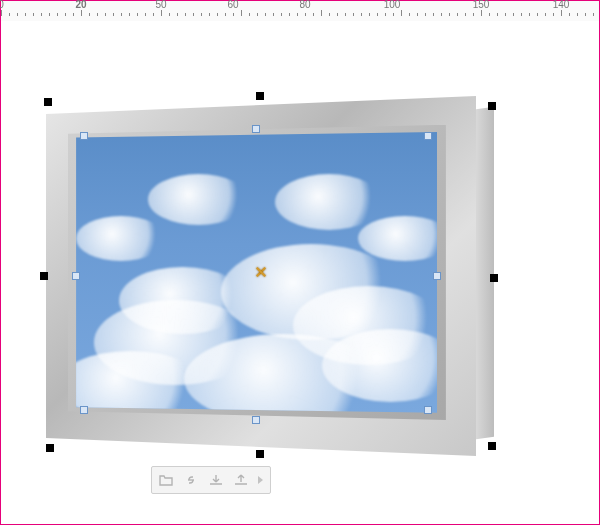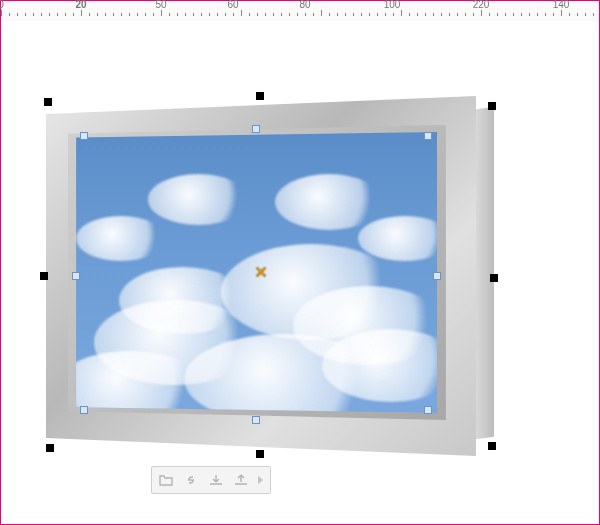--- a/index.html
+++ b/index.html
@@ -106,21 +106,21 @@
       <div class="tick small" style="left: 568px;"></div>
       <div class="tick small" style="left: 576px;"></div>
       <div class="tick small" style="left: 584px;"></div>
       <div class="tick small" style="left: 592px;"></div>
       <div class="lbl" style="left: 0px;">0</div>
       <div class="lbl" style="left: 80px; font-weight: bold;">20</div>
       <div class="lbl" style="left: 160px;">50</div>
       <div class="lbl" style="left: 232px;">60</div>
       <div class="lbl" style="left: 304px;">80</div>
       <div class="lbl" style="left: 391px;">100</div>
-      <div class="lbl" style="left: 480px;">220</div>
+      <div class="lbl" style="left: 480px;">150</div>
       <div class="lbl" style="left: 560px; text-align: right;">140</div>
     </div>
 
   <div class="canvas">
     <div class="artwork">
       <div class="frame3d">
         <div class="side-right"></div>
         <div class="frame-bevel"></div>
         <div class="inner-mat"></div>
         <div class="picture" id="picture">

